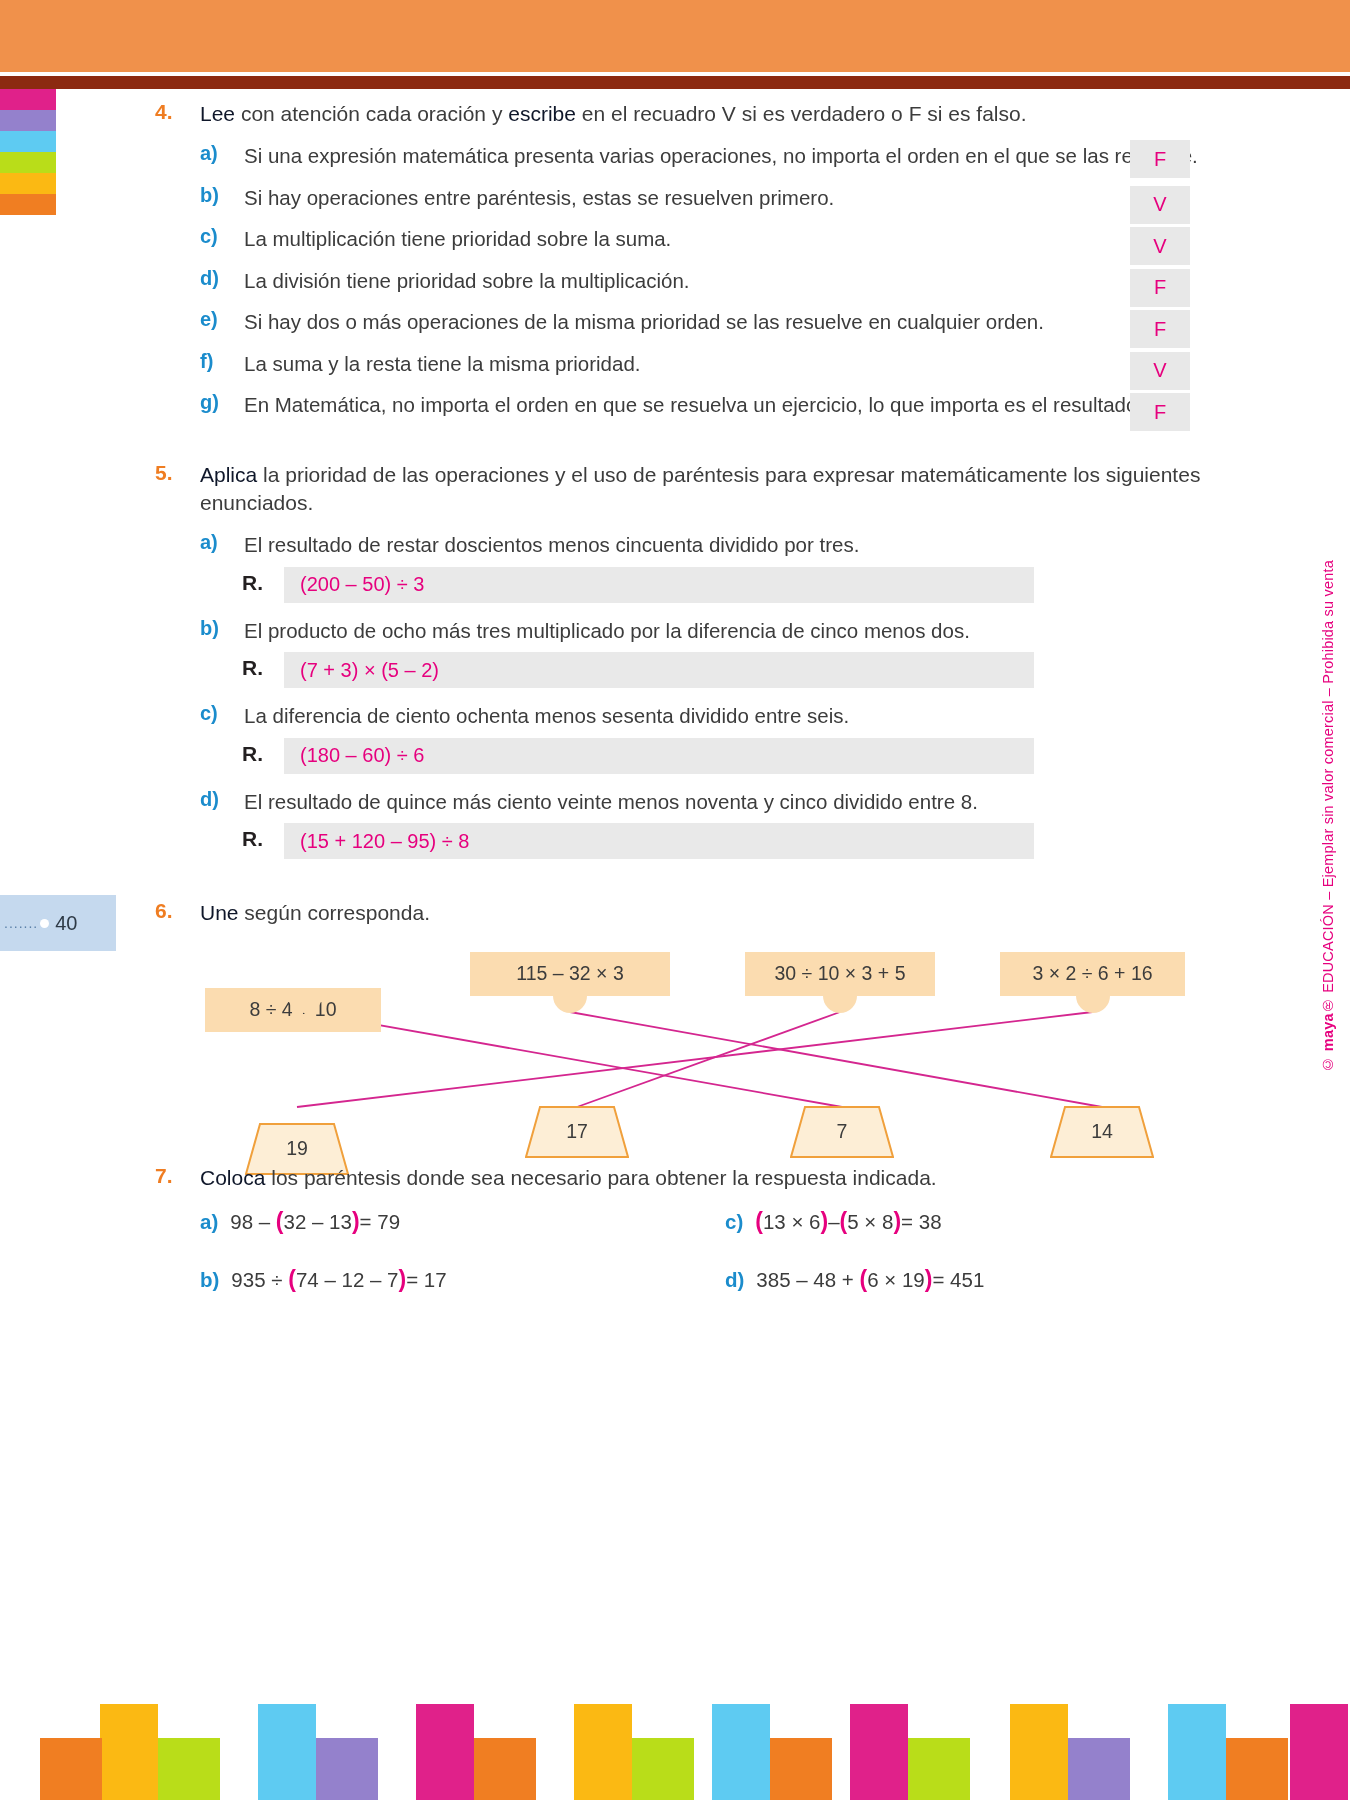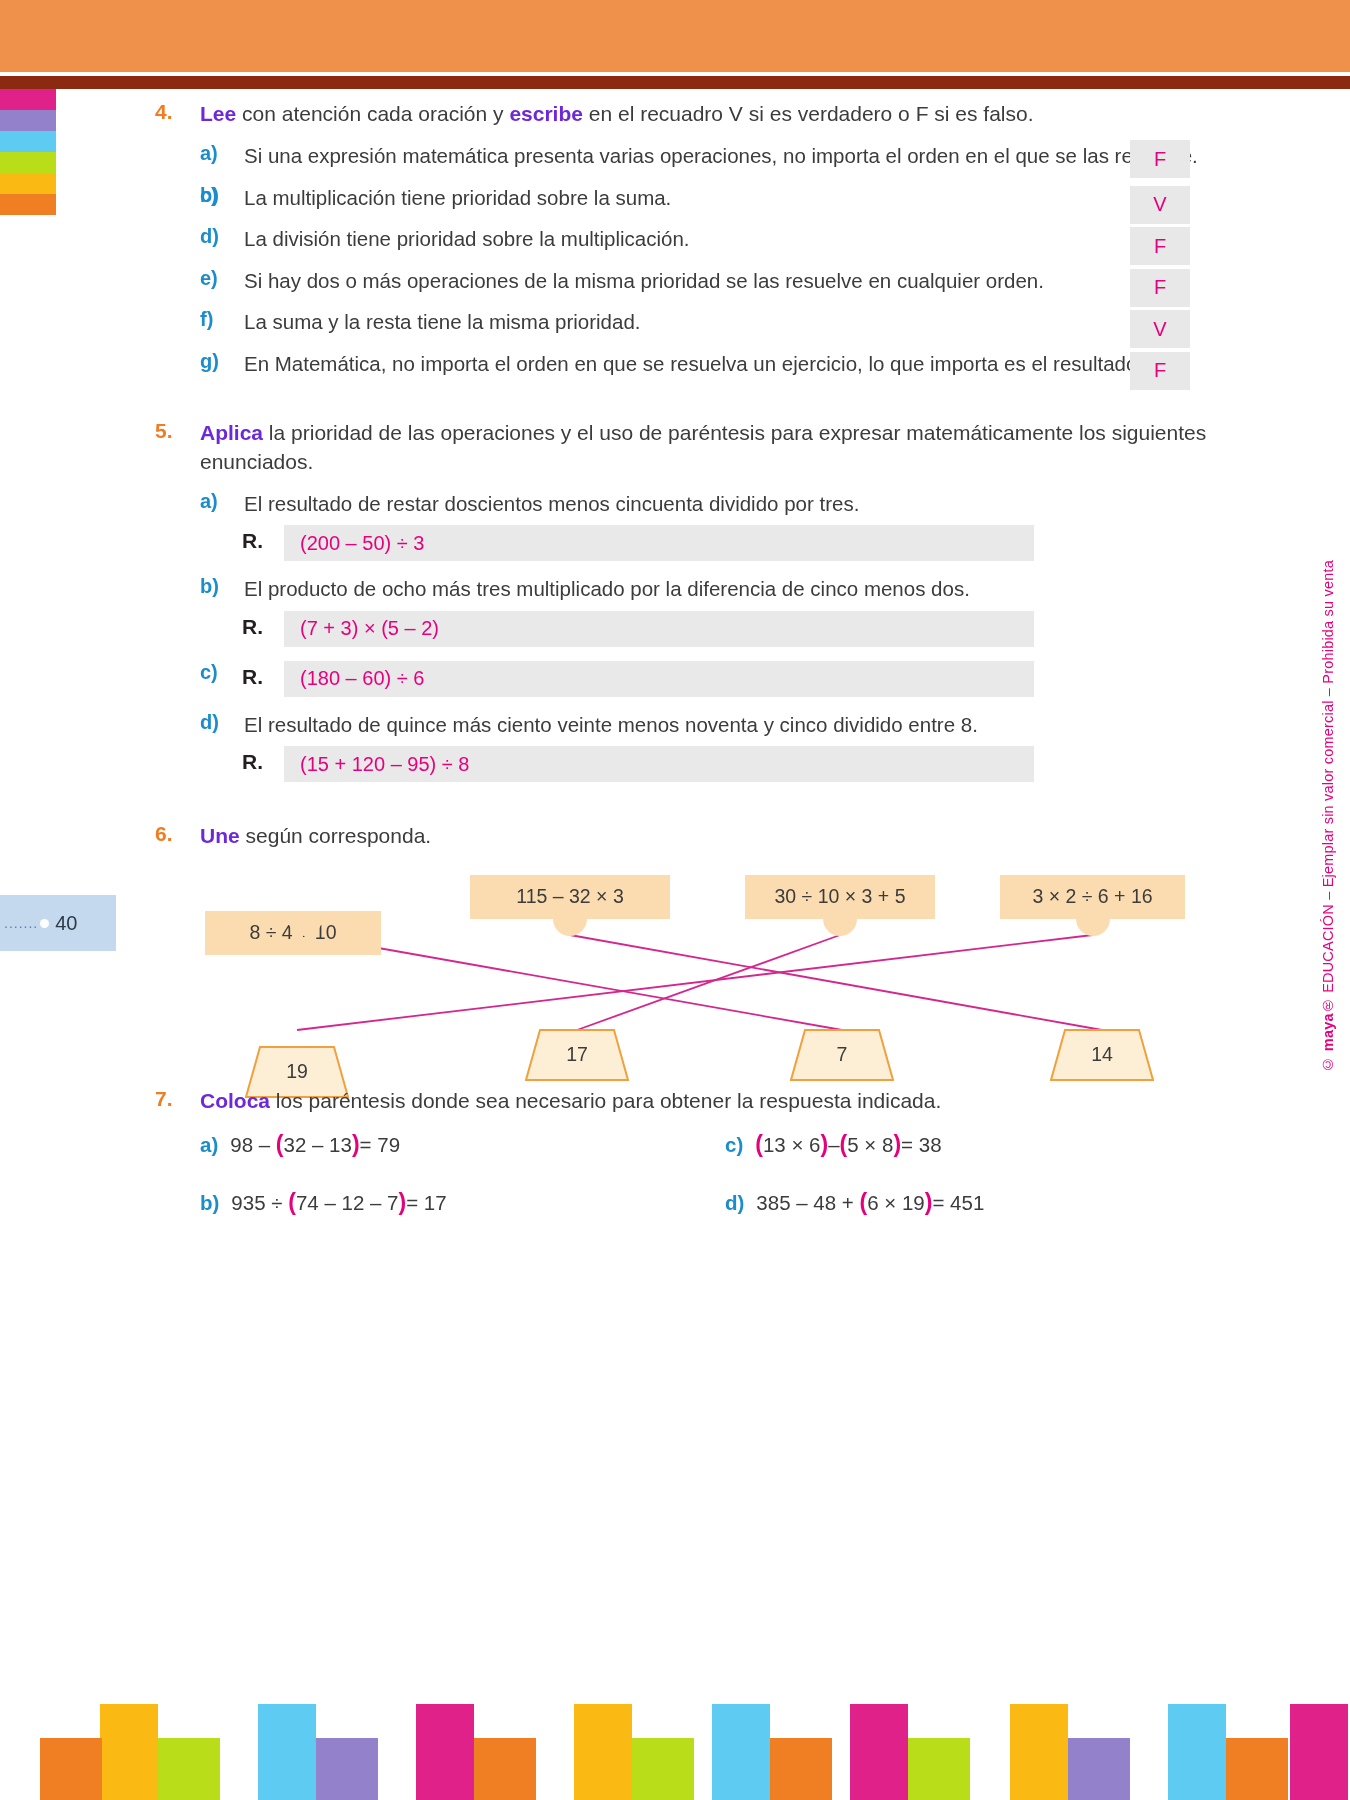--- a/index.html
+++ b/index.html
@@ -48,21 +48,21 @@
   
   .content { position: absolute; left: 0; top: 100px; width: 1350px; }
 
   .ex { position: relative; margin-bottom: 6px; }
   .ex-head { display: flex; align-items: flex-start; padding-left: 155px; }
   .ex-num {
     position: absolute; left: 155px; top: 0; width: 34px;
     color: #ef7d22; font-weight: 700; font-size: 21px;
   }
   .ex-title { margin-left: 45px; font-size: 21px; color: #3c3c3c; line-height: 1.35; max-width: 1015px; }
-  .ex-title b { font-weight: 700; color: #6d28d9; }
+  .ex-title b { font-weight: 400; color: #0f172a; }
 
   .item { position: relative; padding-left: 200px; margin-top: 14px; }
   .item-letter {
     position: absolute; left: 200px; top: 0; width: 38px;
     color: #1b8ccc; font-weight: 700; font-size: 20px;
   }
   .item-text {
     margin-left: 44px; font-size: 20.5px; color: #3c3c3c; line-height: 1.34;
   }
 
@@ -139,21 +139,21 @@
 
     <div class="ex">
       <div class="ex-head" style="position:relative;">
         <span class="ex-num">4.</span>
         <span class="ex-title">
           <b>Lee</b><span> con atención cada oración y </span><b>escribe</b><span> en el recuadro V si es verdadero o F si es falso.</span>
         </span>
       </div>
       <div id="ex4-items">
           <div class="item"><span class="item-letter">a)</span><span class="item-text" style="max-width: 880px;">Si una expresión matemática presenta varias operaciones, no importa el orden en el que se las resuelve.</span><span class="vf-box" style="left: 1130px; top: -2px;">F</span></div>
-          <div class="item"><span class="item-letter">b)</span><span class="vf-box" style="left: 1130px; top: 2px;">V</span></div>
+          <div class="item"><span class="item-letter">b)</span><span class="item-text" style="max-width: 950px;">Si hay operaciones entre paréntesis, estas se resuelven primero.</span><span class="vf-box" style="left: 1130px; top: 2px;">V</span></div>
           <div class="item"><span class="item-letter">c)</span><span class="item-text" style="max-width: 950px; margin-top: 34px;">La multiplicación tiene prioridad sobre la suma.</span><span class="vf-box" style="left: 1130px; top: 2px;">V</span></div>
           <div class="item"><span class="item-letter">d)</span><span class="item-text" style="max-width: 950px;">La división tiene prioridad sobre la multiplicación.</span><span class="vf-box" style="left: 1130px; top: 2px;">F</span></div>
           <div class="item"><span class="item-letter">e)</span><span class="item-text" style="max-width: 880px;">Si hay dos o más operaciones de la misma prioridad se las resuelve en cualquier orden.</span><span class="vf-box" style="left: 1130px; top: 2px;">F</span></div>
           <div class="item"><span class="item-letter">f)</span><span class="item-text" style="max-width: 950px;">La suma y la resta tiene la misma prioridad.</span><span class="vf-box" style="left: 1130px; top: 2px;">V</span></div>
           <div class="item"><span class="item-letter">g)</span><span class="item-text" style="max-width: 880px;">En Matemática, no importa el orden en que se resuelva un ejercicio, lo que importa es el resultado.</span><span class="vf-box" style="left: 1130px; top: 2px;">F</span></div>
         </div>
     </div>
 
     <div class="ex" style="margin-top:42px;">
       <div class="ex-head" style="position:relative;">
@@ -166,21 +166,21 @@
           <div class="item"><span class="item-letter">a)</span><span class="item-text">El resultado de restar doscientos menos cincuenta dividido por tres.</span></div>
           <div class="r-row">
             <span class="r-label">R.</span>
             <span class="r-field">(200 – 50) ÷ 3</span>
           </div>
           <div class="item"><span class="item-letter">b)</span><span class="item-text">El producto de ocho más tres multiplicado por la diferencia de cinco menos dos.</span></div>
           <div class="r-row">
             <span class="r-label">R.</span>
             <span class="r-field">(7 + 3) × (5 – 2)</span>
           </div>
-          <div class="item"><span class="item-letter">c)</span></div>
+          <div class="item"><span class="item-letter">c)</span><span class="item-text">La diferencia de ciento ochenta menos sesenta dividido entre seis.</span></div>
           <div class="r-row">
             <span class="r-label">R.</span>
             <span class="r-field">(180 – 60) ÷ 6</span>
           </div>
           <div class="item"><span class="item-letter">d)</span><span class="item-text">El resultado de quince más ciento veinte menos noventa y cinco dividido entre 8.</span></div>
           <div class="r-row">
             <span class="r-label">R.</span>
             <span class="r-field">(15 + 120 – 95) ÷ 8</span>
           </div>
         </div>

